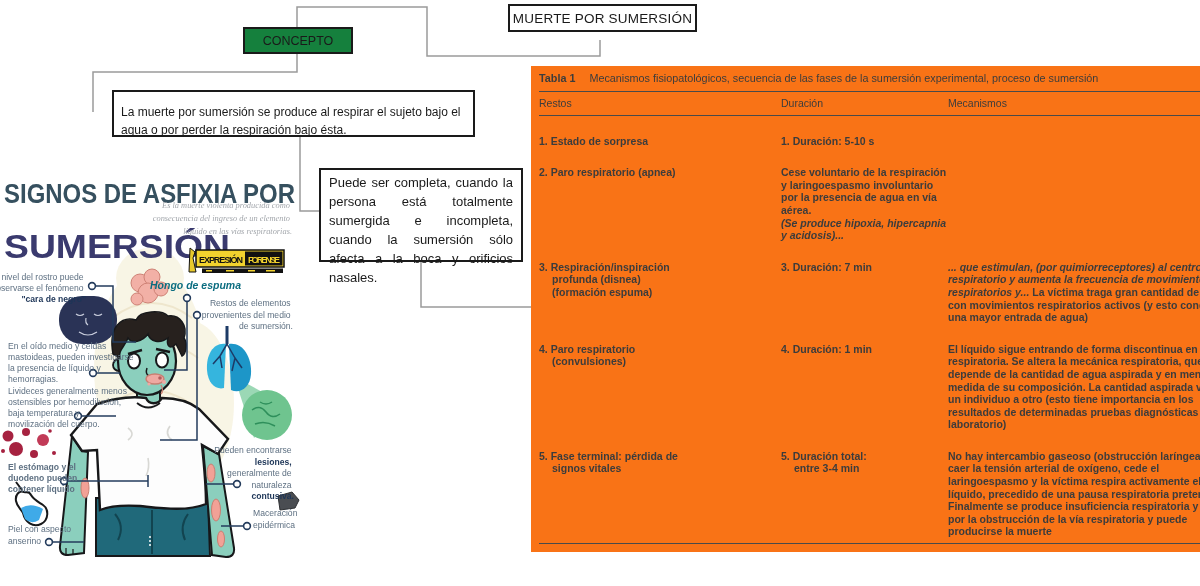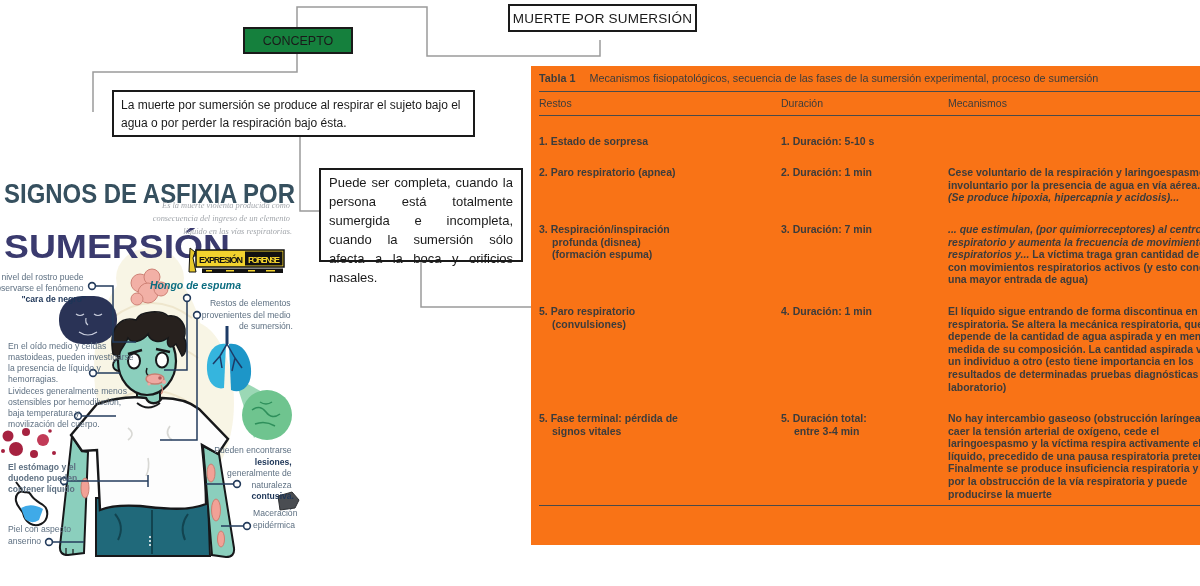--- a/index.html
+++ b/index.html
@@ -8,21 +8,21 @@
 
   
   #connectors { position:absolute; left:0; top:0; width:1200px; height:586px; }
 
   
   .node { position:absolute; border:2px solid #1a1a1a; background:#fff; color:#1a1a1a;
           display:flex; align-items:center; justify-content:center; text-align:center; }
   #muerte-box { left:508px; top:4px; width:189px; height:28px; font-size:13.5px; letter-spacing:.2px; }
   #concepto-box { left:243px; top:27px; width:110px; height:27px; background:#15803d; font-size:12.5px; }
   #definicion-box { left:112px; top:90px; width:363px; height:47px; font-size:12px; line-height:1.5;
-                    display:block; padding:4px 7px; text-align:left; }
+                    display:block; padding:11px 7px; text-align:left; }
   #tipos-box { left:319px; top:168px; width:204px; height:94px; font-size:13px; line-height:1.46;
                display:block; padding:4px 8px; text-align:justify; }
 
   
   #tabla { position:absolute; left:531px; top:66px; width:716px; min-height:479px;
            background:#f97316; padding:6px 8px 8px 8px; color:#3C3C3C; }
   #tabla .ttitle { font-size:10.8px; line-height:13px; margin-bottom:6px; white-space:nowrap; }
   #tabla .ttitle b { margin-right:14px; }
   .rule  { border-top:1.6px solid #4a4a4a; }
   .rule2 { border-top:1.2px solid #4a4a4a; }
@@ -71,30 +71,29 @@
       <div>Mecanismos</div>
     </div>
     <div class="rule2"></div>
 
     <div class="trow">
       <div class="fase">1. Estado de sorpresa</div>
       <div class="dur">1. Duración: 5-10 s</div>
     </div>
     <div class="trow">
       <div class="fase">2. Paro respiratorio (apnea)</div>
-      <div class="dur">2. Duración: 1 min</div>
       <div class="mech"><span>Cese voluntario de la respiración y laringoespasmo involuntario por la presencia de agua en vía aérea.</span><br><i>(Se produce hipoxia, hipercapnia y acidosis)...</i></div>
     </div>
     <div class="trow">
       <div class="fase">3. Respiración/inspiración profunda (disnea) (formación espuma)</div>
       <div class="dur">3. Duración: 7 min</div>
       <div class="mech"><i>... que estimulan, (por quimiorreceptores) al centro bulbar respiratorio y aumenta la frecuencia de movimientos respiratorios y...</i><span> La víctima traga gran cantidad de agua con movimientos respiratorios activos (y esto condiciona una mayor entrada de agua)</span></div>
     </div>
     <div class="trow">
-      <div class="fase">5. Paro respiratorio (convulsiones)</div>
+      <div class="fase">4. Paro respiratorio (convulsiones)</div>
       <div class="dur">4. Duración: 1 min</div>
       <div class="mech"><span>El líquido sigue entrando de forma discontinua en vía respiratoria. Se altera la mecánica respiratoria, que depende de la cantidad de agua aspirada y en menor medida de su composición. La cantidad aspirada varía de un individuo a otro (esto tiene importancia en los resultados de determinadas pruebas diagnósticas de laboratorio)</span></div>
     </div>
     <div class="trow">
       <div class="fase">5. Fase terminal: pérdida de signos vitales</div>
       <div class="dur">5. Duración total: entre 3-4 min</div>
       <div class="mech"><span>No hay intercambio gaseoso (obstrucción laríngea). Al caer la tensión arterial de oxígeno, cede el laringoespasmo y la víctima respira activamente el líquido, precedido de una pausa respiratoria preterminal. Finalmente se produce insuficiencia respiratoria y anoxia por la obstrucción de la vía respiratoria y puede producirse la muerte</span></div>
     </div>
     <div class="rule" style="margin-top:5px;"></div>
   </div>

